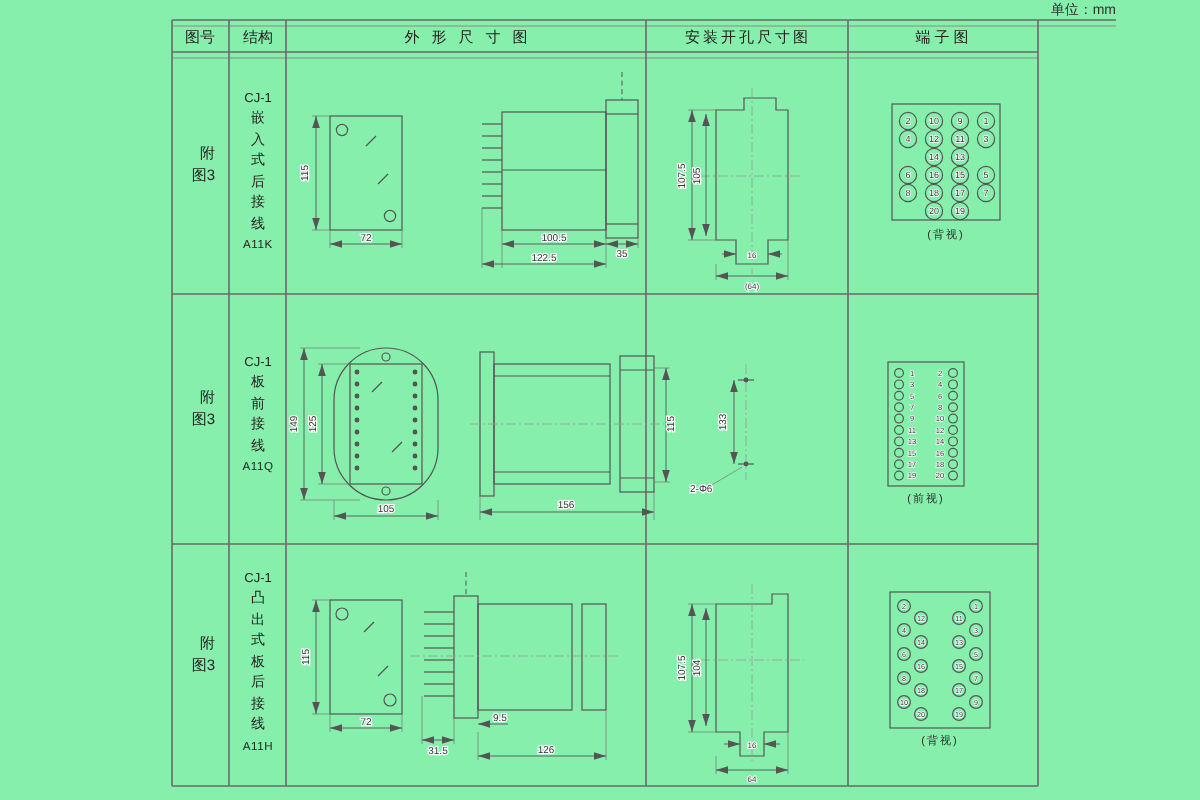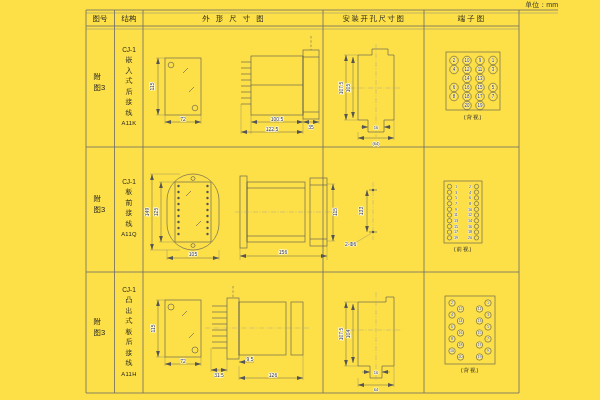--- a/index.html
+++ b/index.html
@@ -1,35 +1,35 @@
 <!DOCTYPE html>
 <html><head>
 <meta charset="utf-8">
 <style>
   html,body{margin:0;padding:0;background:#fff;}
-  #page{position:relative;width:600px;height:400px;background:#fde047;overflow:hidden;
+  #page{position:relative;width:600px;height:400px;background:#86efac;overflow:hidden;
         font-family:"Liberation Sans","DejaVu Sans",sans-serif;color:#2a2a2a;}
   svg{position:absolute;inset:0;}
   svg text{font-family:"Liberation Sans","DejaVu Sans",sans-serif;fill:#2f2f2f;}
   .tl{stroke:#6a6a6a;stroke-width:0.8;}
   .tl2{stroke:#8a8a8a;stroke-width:0.5;}
   .dl{stroke:#555;stroke-width:0.6;fill:none;}
   .dim{stroke:#555;stroke-width:0.45;fill:none;}
   .ext{stroke:#777;stroke-width:0.35;}
   .cl{stroke:#999;stroke-width:0.4;stroke-dasharray:5,1.5,1,1.5;fill:none;}
   .dash{stroke:#555;stroke-width:0.5;stroke-dasharray:2.5,1.8;fill:none;}
   .dots{stroke:#555;stroke-width:2.4;stroke-dasharray:0.1,5.9;stroke-linecap:round;}
   .hdr{font-size:7.5px;fill:#222;}
   .unit{font-size:7px;}
   .dimt{font-size:5px;paint-order:stroke;stroke:#fff;stroke-width:1.2px;fill:#333;}
   .dimt4{font-size:4px;paint-order:stroke;stroke:#fff;stroke-width:1px;fill:#333;}
   .cap{font-size:5.5px;}
   .term{fill:none;stroke:#555;stroke-width:0.6;}
   .tnum{fill:#333;paint-order:stroke;stroke:#fff;stroke-width:0.7px;}
-  .fig{position:absolute;width:14px;font-size:7.5px;line-height:1.4;text-align:left;
+  .fig{position:absolute;width:14px;font-size:7.5px;line-height:1.4;text-align:right;
        word-break:break-all;color:#222;}
   .struct{position:absolute;width:26px;display:flex;flex-direction:column;align-items:center;
           gap:2px;color:#222;}
   .model{font-size:6.5px;}
   .vchars{width:9px;font-size:7px;line-height:1.5;word-break:break-all;text-align:center;}
   .code{font-size:5.8px;letter-spacing:0.3px;}
 </style>
 </head>
 <body>
 

